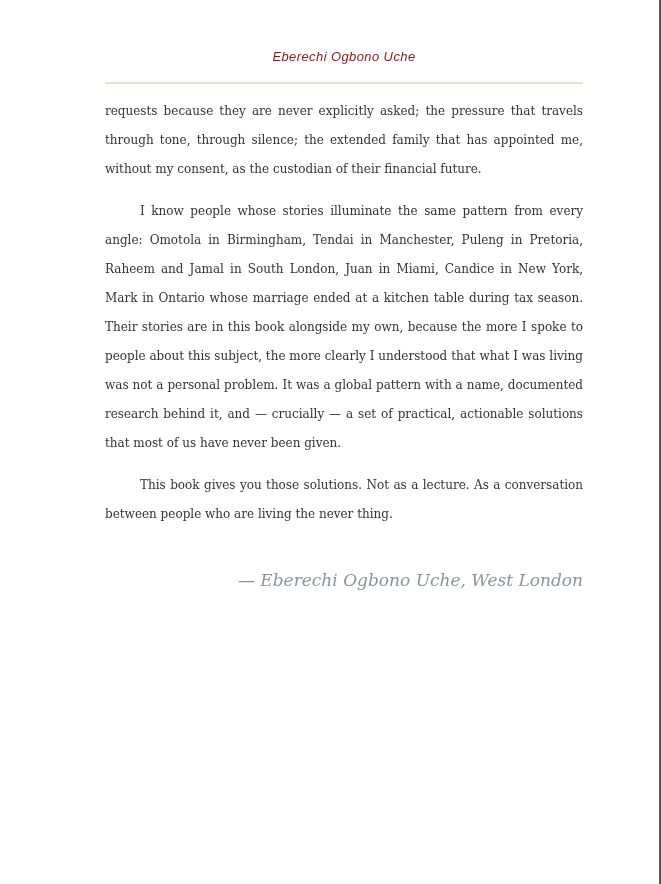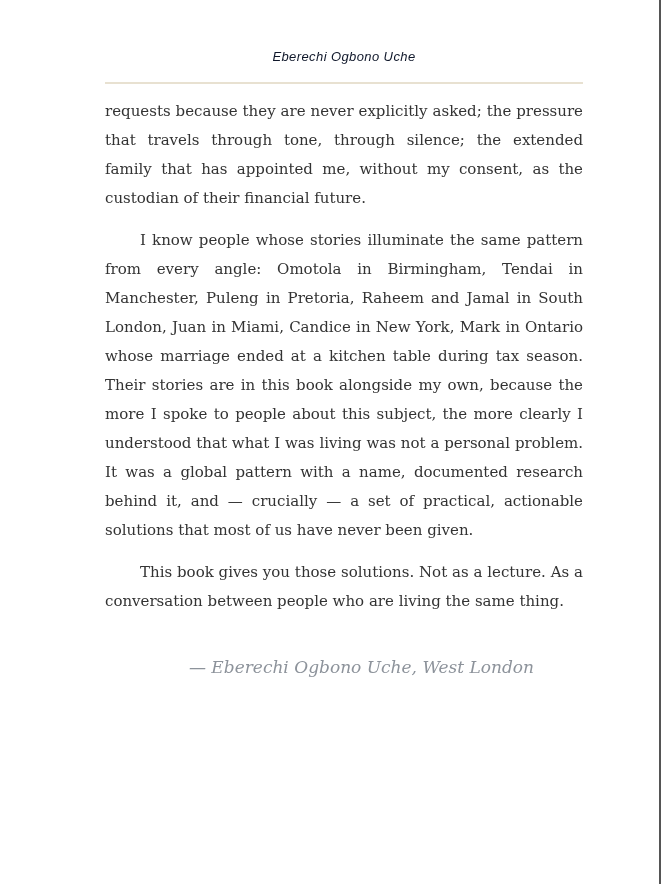--- a/index.html
+++ b/index.html
@@ -28,62 +28,62 @@
     padding: 0 78px 0 105px;
   }
   .running-header {
     margin-top: 49px;
     text-align: center;
     font-family: "Liberation Sans", sans-serif;
     font-style: italic;
     font-size: 13px;
     line-height: 16px;
     letter-spacing: 0.4px;
-    color: #0f172a;
+    color: #7f1d1d;
   }
   .header-rule {
     margin-top: 17px;
     height: 2px;
     width: 100%;
     background: #e8e1d1;
   }
   .body-text {
     font-family: "DejaVu Serif", serif;
-    font-size: 15px;
+    font-size: 12px;
     line-height: 29px;
     color: #333333;
     text-align: justify;
   }
   .body-text p {
     margin: 13px 0 0 0;
   }
   .body-text p + p {
   }
   .body-text p.indent {
     text-indent: 35px;
   }
   .signature {
     margin-top: 37px;
     padding-left: 35px;
     font-family: "DejaVu Serif", serif;
     font-style: italic;
     font-size: 17px;
     line-height: 29px;
     color: #8d939b;
-    text-align: center;
+    text-align: right;
   }
 </style>
 </head>
 <body>
 
 <div class="page">
   <div class="content">
     <div class="running-header">Eberechi Ogbono Uche</div>
     <div class="header-rule"></div>
     <div class="body-text">
       <p>requests because they are never explicitly asked; the pressure that travels through tone, through silence; the extended family that has appointed me, without my consent, as the custodian of their financial future.</p>
       <p class="indent">I know people whose stories illuminate the same pattern from every angle: Omotola in Birmingham, Tendai in Manchester, Puleng in Pretoria, Raheem and Jamal in South London, Juan in Miami, Candice in New York, Mark in Ontario whose marriage ended at a kitchen table during tax season. Their stories are in this book alongside my own, because the more I spoke to people about this subject, the more clearly I understood that what I was living was not a personal problem. It was a global pattern with a name, documented research behind it, and — crucially — a set of practical, actionable solutions that most of us have never been given.</p>
-      <p class="indent">This book gives you those solutions. Not as a lecture. As a conversation between people who are living the same thing.</p>
+      <p class="indent">This book gives you those solutions. Not as a lecture. As a conversation between people who are living the never thing.</p>
     </div>
     <div class="signature">— Eberechi Ogbono Uche, West London</div>
   </div>
   <div class="page-edge"></div>
 </div>
 
 </body></html>

